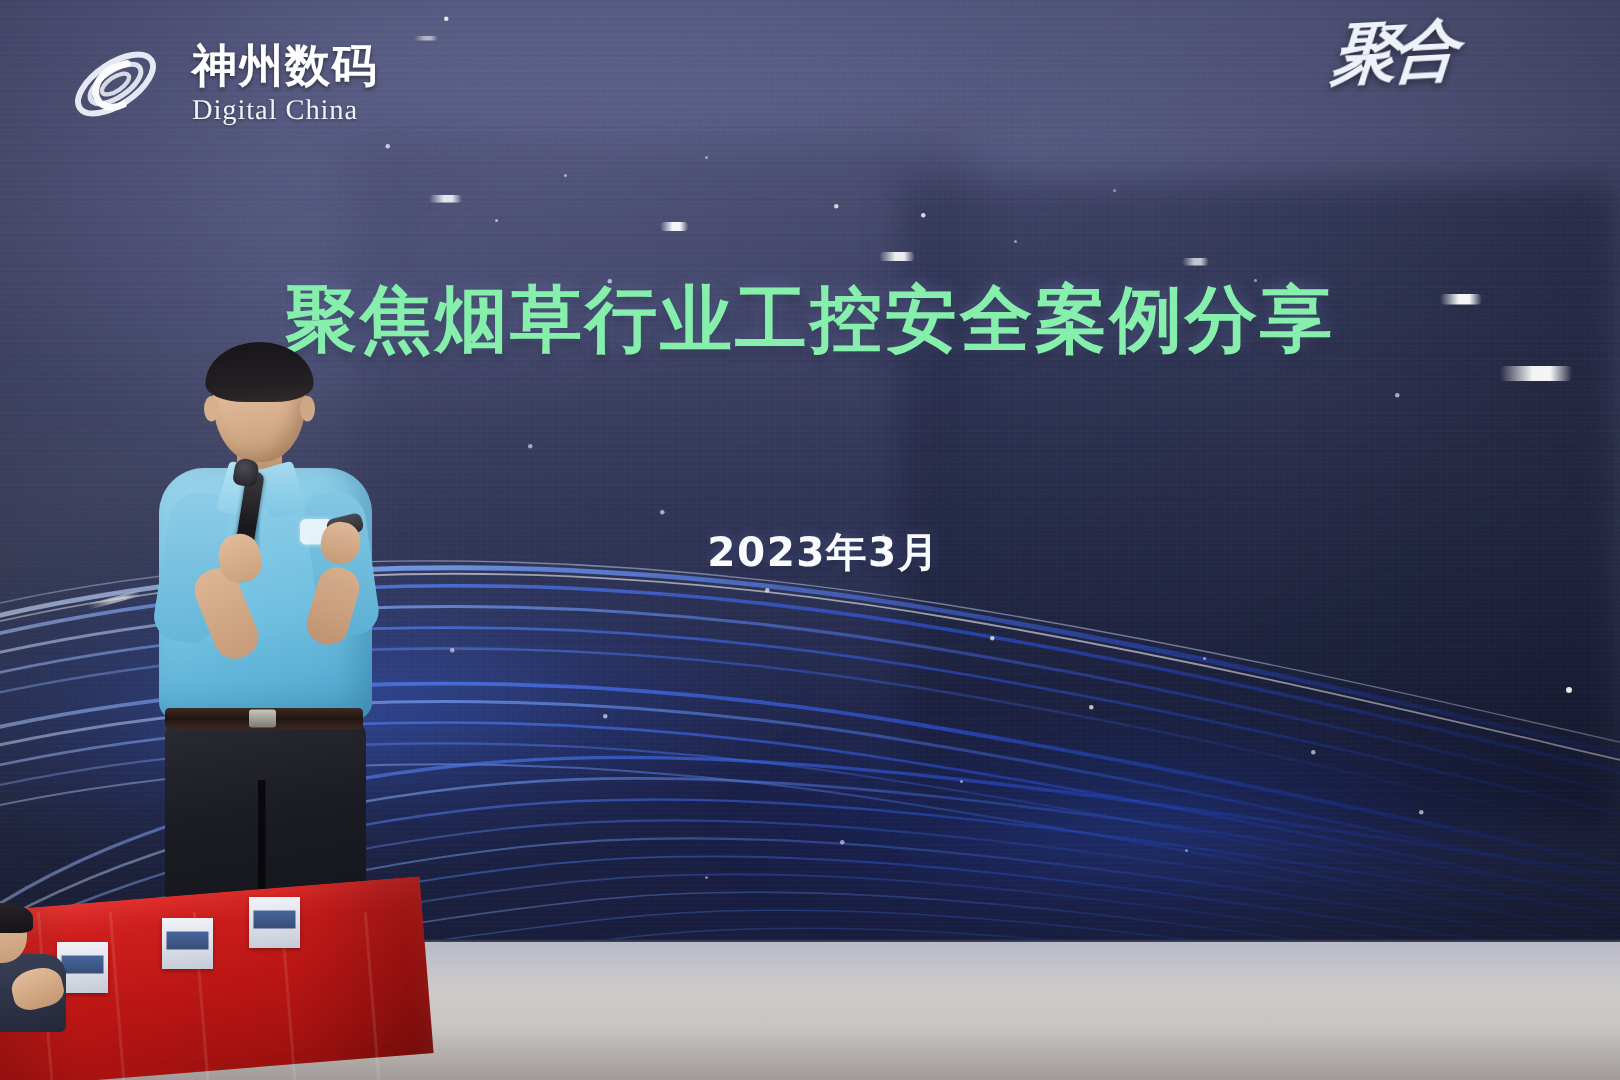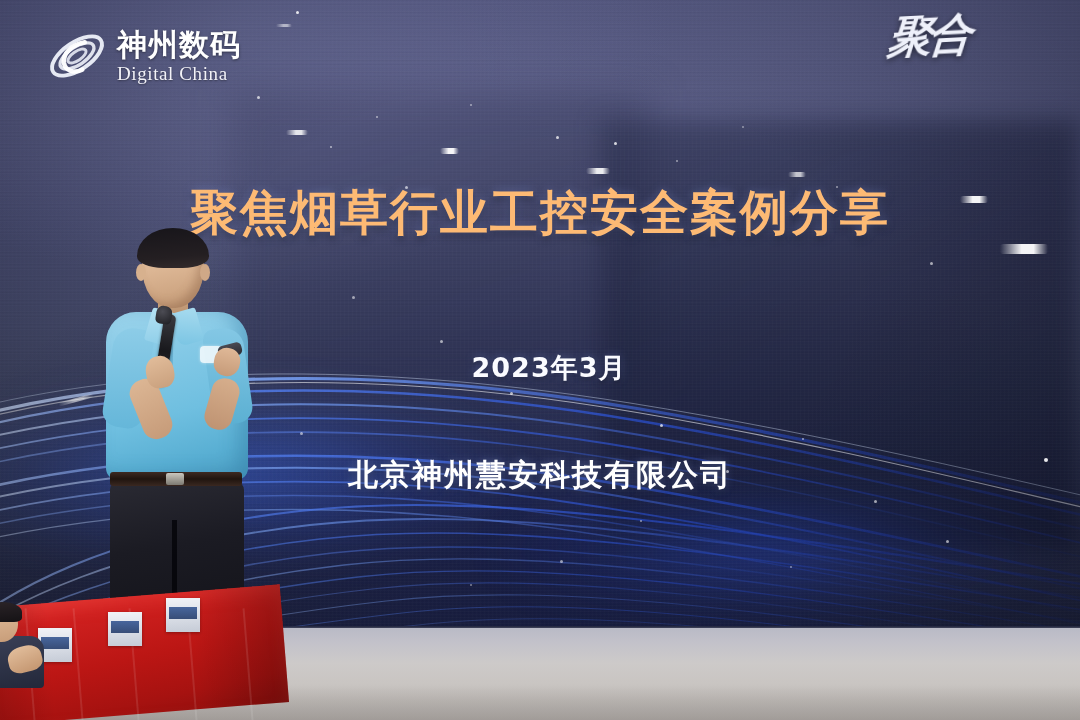--- a/index.html
+++ b/index.html
@@ -65,21 +65,21 @@
   }
 
   
   .particles{position:absolute;inset:0;pointer-events:none;}
   .pt{position:absolute;background:#fff;border-radius:50%;}
   .streak{position:absolute;background:linear-gradient(90deg,rgba(255,255,255,0) 0%,#fff 45%,#fff 70%,rgba(255,255,255,0) 100%);border-radius:3px;}
 
   
   .logo-dc{
     position:absolute;left:44px;top:22px;width:230px;height:68px;
-    display:flex;align-items:center;gap:7px;
+    display:flex;align-items:center;gap:18px;
   }
   .dc-mark{width:66px;height:56px;flex:0 0 auto;}
   .dc-text{display:flex;flex-direction:column;line-height:1;}
   .dc-cn{
     font-size:30px;font-weight:bold;color:#ffffff;letter-spacing:1px;
     text-shadow:0 1px 3px rgba(0,0,0,.45);
     font-family:"DejaVu Sans","Liberation Sans",sans-serif;
   }
   .dc-en{
     font-size:19px;color:#f2f2f8;letter-spacing:.6px;margin-top:4px;
@@ -105,21 +105,21 @@
   .ju-sub{
     font-size:27px;font-weight:bold;color:#e9ecf8;letter-spacing:3px;
     font-family:"DejaVu Sans","Liberation Sans",sans-serif;
     text-shadow:0 2px 5px rgba(0,0,0,.5);
     margin-top:-6px;
   }
 
   
   .slide-title{
     position:absolute;left:0;right:0;top:181px;text-align:center;
-    font-size:48px;font-weight:bold;color:#fdba74;
+    font-size:48px;font-weight:bold;color:#86efac;
     letter-spacing:2px;
     font-family:"DejaVu Sans","Liberation Sans",sans-serif;
     text-shadow:0 0 10px rgba(150,170,255,.40), 0 3px 7px rgba(0,0,0,.55);
     white-space:nowrap;
   }
   .slide-date{
     position:absolute;left:0;right:0;top:350px;text-align:center;
     font-size:27px;font-weight:bold;color:#fafbff;letter-spacing:1px;
     font-family:"DejaVu Sans","Liberation Sans",sans-serif;
     text-shadow:0 0 8px rgba(140,160,255,.35),0 2px 5px rgba(0,0,0,.55);
@@ -465,21 +465,20 @@
       <div class="dc-en">Digital China</div>
     </div>
   </div>
 
   <div class="logo-ju">
     <div class="ju-cn soft">聚合</div>
   </div>
 
   <div class="slide-title">聚焦烟草行业工控安全案例分享</div>
   <div class="slide-date">2023年3月</div>
-  <div class="slide-company">北京神州慧安科技有限公司</div>
 
   <div class="floor-edge"></div>
   <div class="floor">
     <div class="floor-shadow"></div>
   </div>
 
   <div class="speaker soft">
     <div class="sp-legs"></div>
     <div class="sp-leg-split"></div>
     <div class="sp-body"></div>

